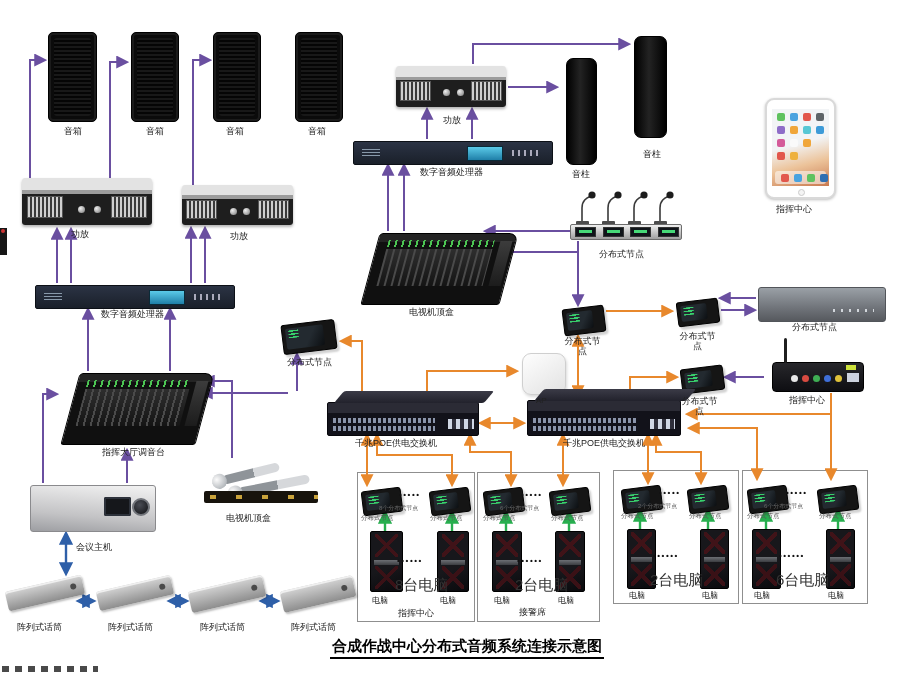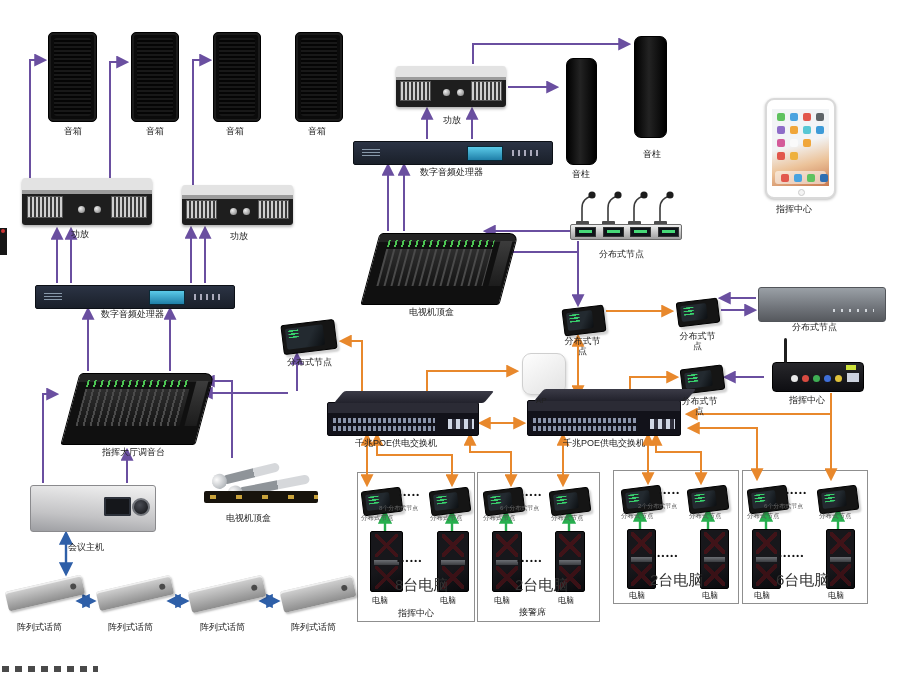--- a/index.html
+++ b/index.html
@@ -328,21 +328,21 @@
     <span class="leds"></span>
       <span class="fad"></span>
       <span class="side"></span>
     </div>
   <div class="lbl" style="left:102px;top:447px">指挥大厅调音台</div>
 
   <div class="dev host" style="left:30px;top:485px;width:124px;height:45px">
     <span class="scr"></span>
       <span class="knob"></span>
     </div>
-  <div class="lbl" style="left:68px;top:542px">会议主机</div>
+  <div class="lbl" style="left:76px;top:542px">会议主机</div>
 
   <div class="dev" style="left:200px;top:455px;width:120px;height:50px">
     <span class="hmic" style="left:22px;top:14px;width:58px;transform:rotate(-14deg)"></span>
     <span class="hmic" style="left:38px;top:26px;width:72px;transform:rotate(-11deg)"></span>
     <span class="hrk"></span>
     </div>
   <div class="lbl" style="left:226px;top:513px">电视机顶盒</div>
 
   <div class="dev amic" style="left:6px;top:583px;width:78px;height:20px"></div>
   <div class="dev amic" style="left:97px;top:583px;width:76px;height:20px"></div>
@@ -416,15 +416,16 @@
       <i></i>
     </div>
   <div class="dev pc" style="left:826px;top:529px;width:27px;height:58px">
       <i></i>
     </div>
   <div class="lbl" style="left:754px;top:591px;font-size:8px">电脑</div>
   <div class="lbl" style="left:828px;top:591px;font-size:8px">电脑</div>
   <div class="lbl pcnote" style="left:776px;top:571px">6台电脑</div>
   <div class="dots" style="left:779px;top:551px">••••••</div>
 
+  <div class="title" style="left:330px;top:637px">合成作战中心分布式音频系统连接示意图</div>
   <div class="fragA"></div>
   <div class="fragB"></div>
 </div>
 
 </body></html>

